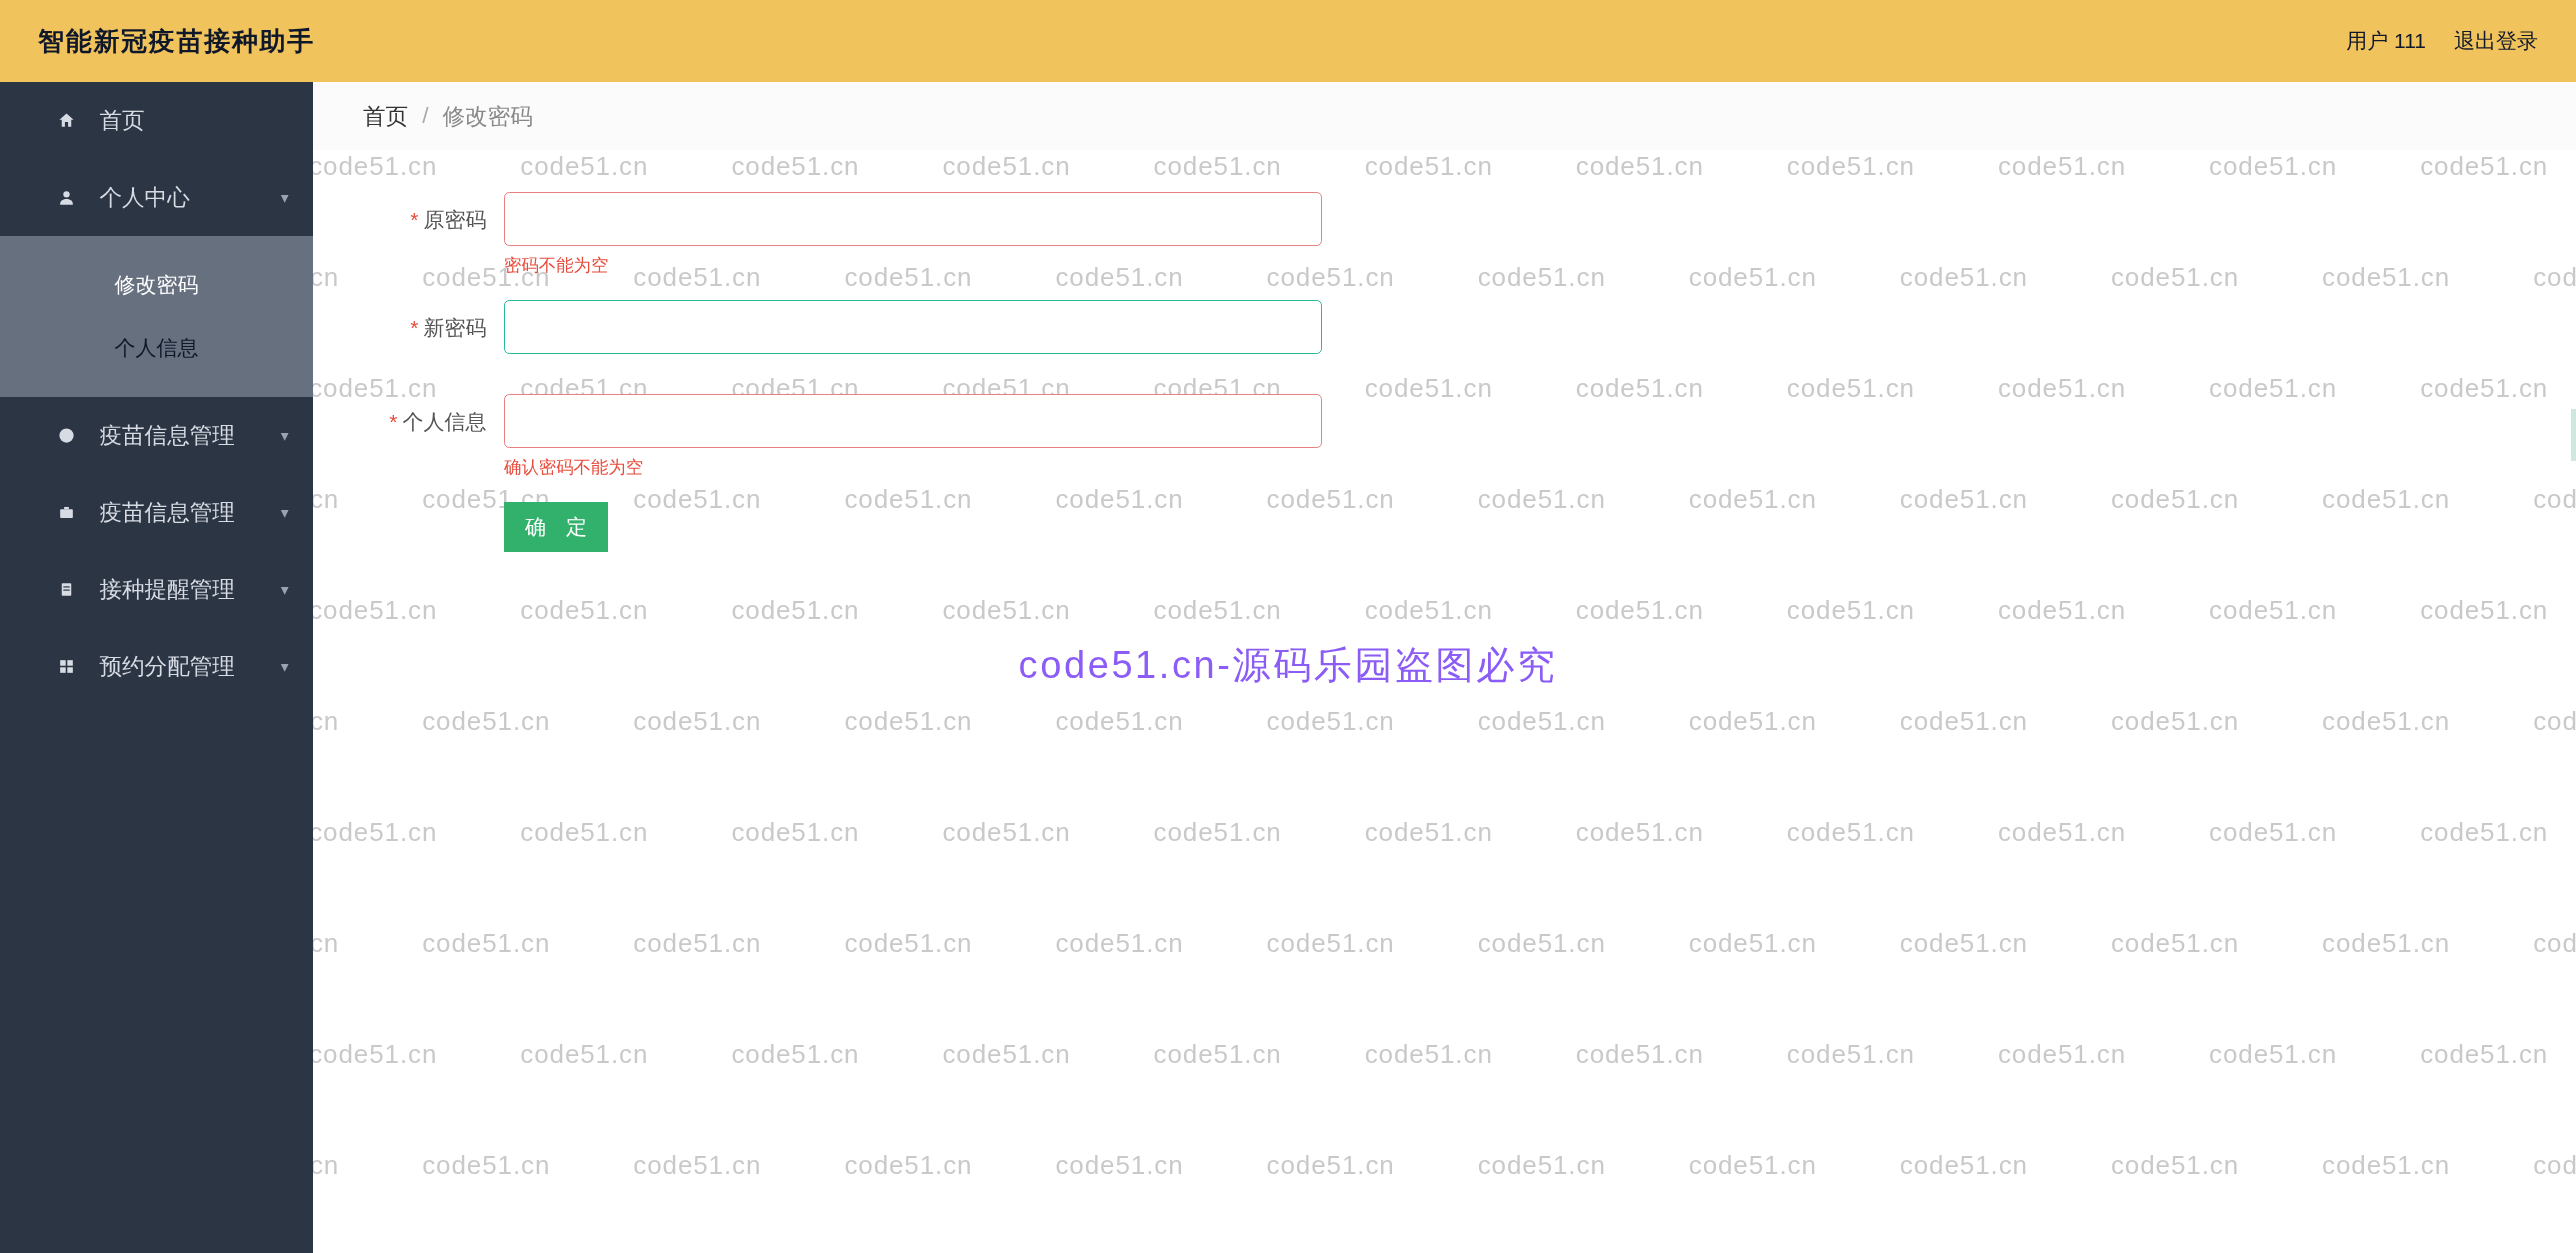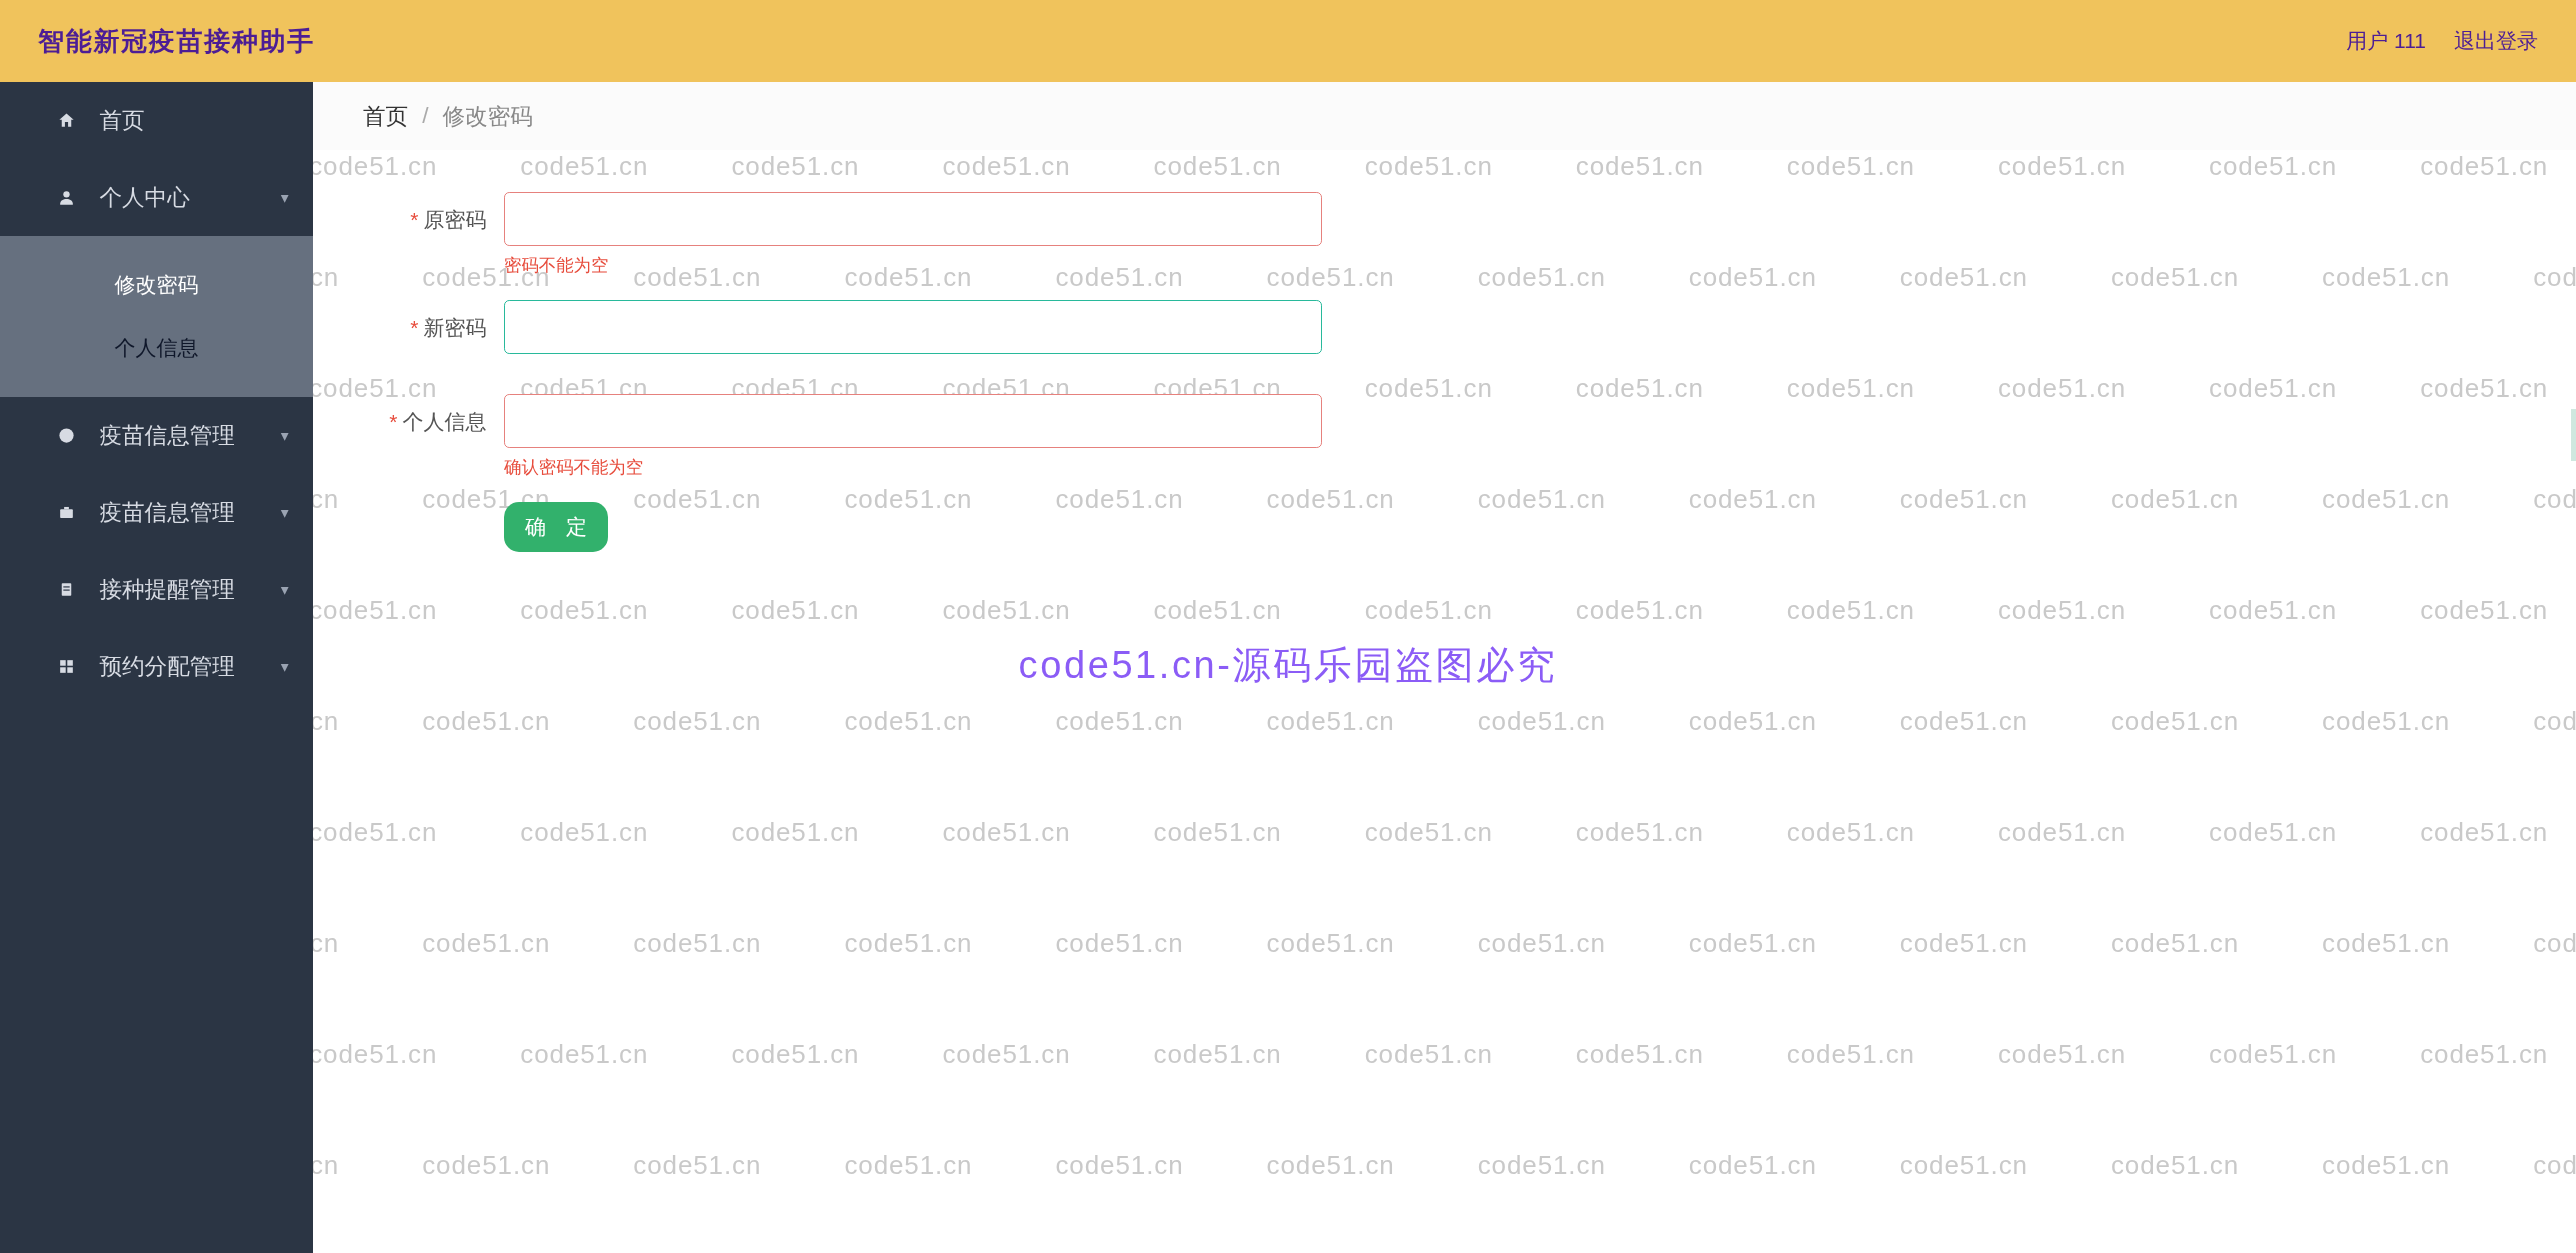--- a/index.html
+++ b/index.html
@@ -48,21 +48,21 @@
 
 
 .header {
   position: relative;
   z-index: 2;
   height: 82px;
   background: #f0c35c;
   display: flex;
   align-items: center;
   padding: 0 38px;
-  color: #4c1d95;
+  color: #0f172a;
 }
 .header-title {
   font-size: 26px;
   font-weight: 700;
   letter-spacing: 1.7px;
 }
 .header-right {
   margin-left: auto;
   display: flex;
   gap: 28px;
@@ -181,21 +181,21 @@
   font-size: 10.4px;
   color: #d88;
   letter-spacing: -0.4px;
 }
 .submit-row { margin-top: 8.7px; }
 .btn-submit {
   width: 104px;
   height: 50px;
   background: #32b16c;
   border: none;
-  border-radius: 15px;
+  border-radius: 0;
   color: #fff;
   font-size: 21px;
   letter-spacing: 7px;
   padding-left: 7px;
   cursor: pointer;
 }
 
 
 .scroll-indicator {
   position: absolute;

